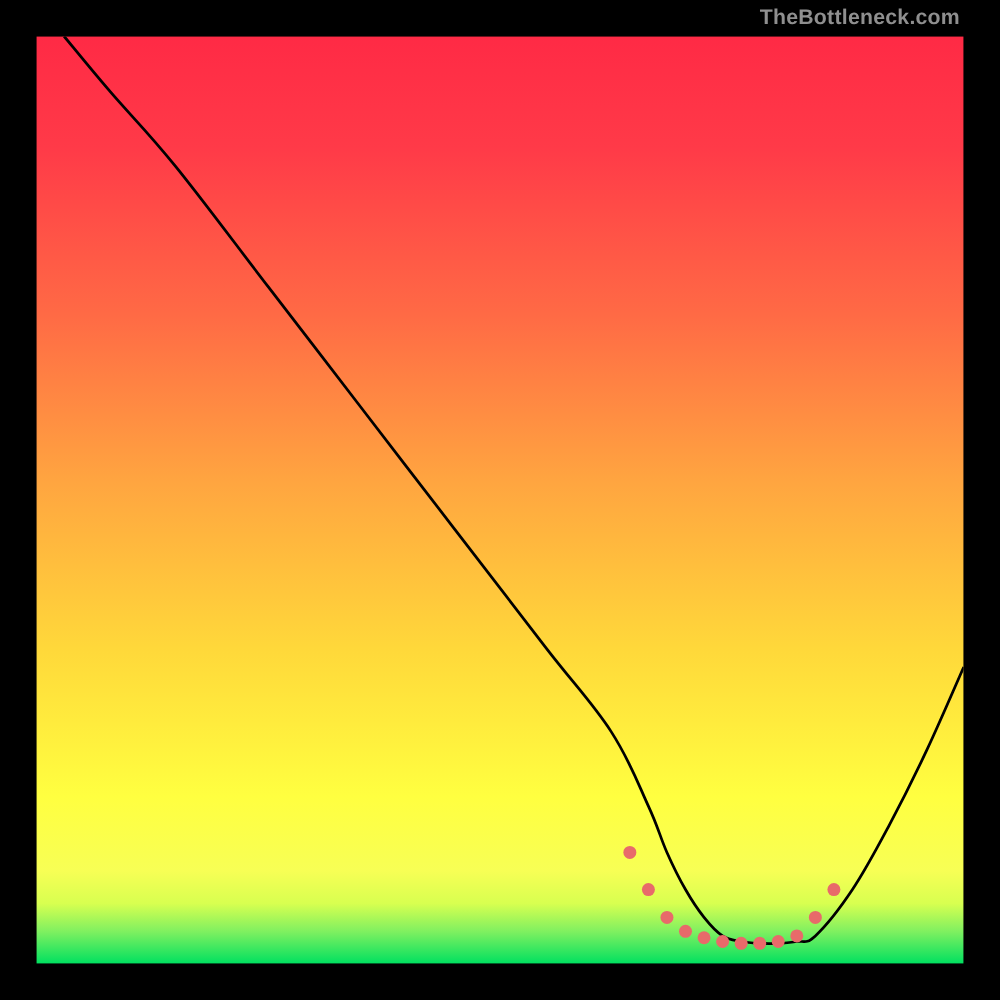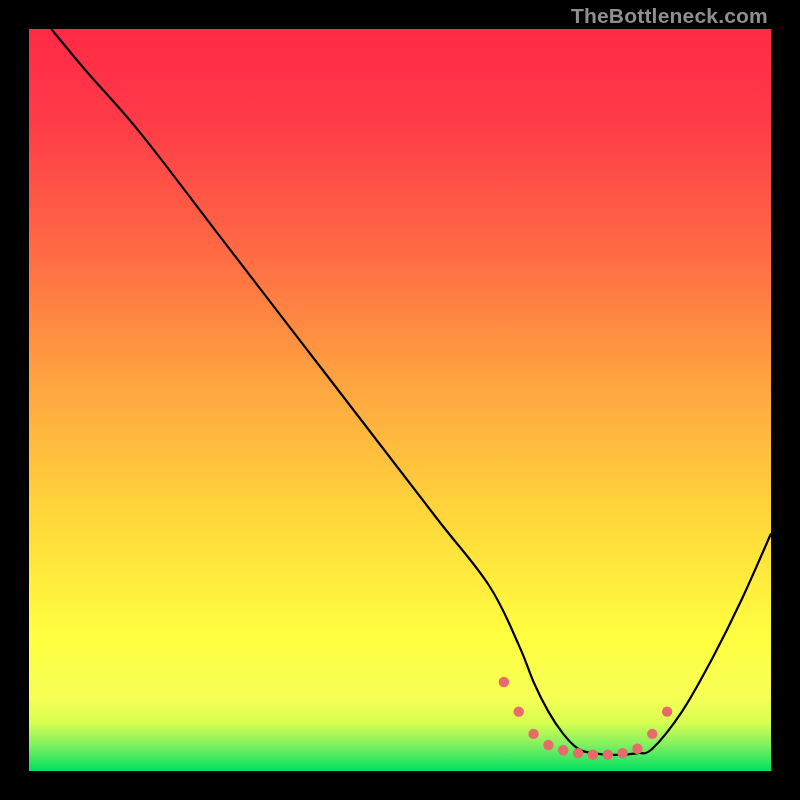--- a/index.html
+++ b/index.html
@@ -24,21 +24,21 @@
     top: 29px;
     width: 742px;
     height: 742px;
     overflow: hidden;
   }
   .watermark {
     position: absolute;
     top: 4px;
     right: 32px;
     font-family: Arial, Helvetica, sans-serif;
-    font-size: 21px;
+    font-size: 17px;
     font-weight: 600;
     color: #8f8f8f;
     letter-spacing: 0.2px;
   }
 </style>
 </head>
 <body>
 
 <div class="frame">
   <div class="watermark">TheBottleneck.com</div>

